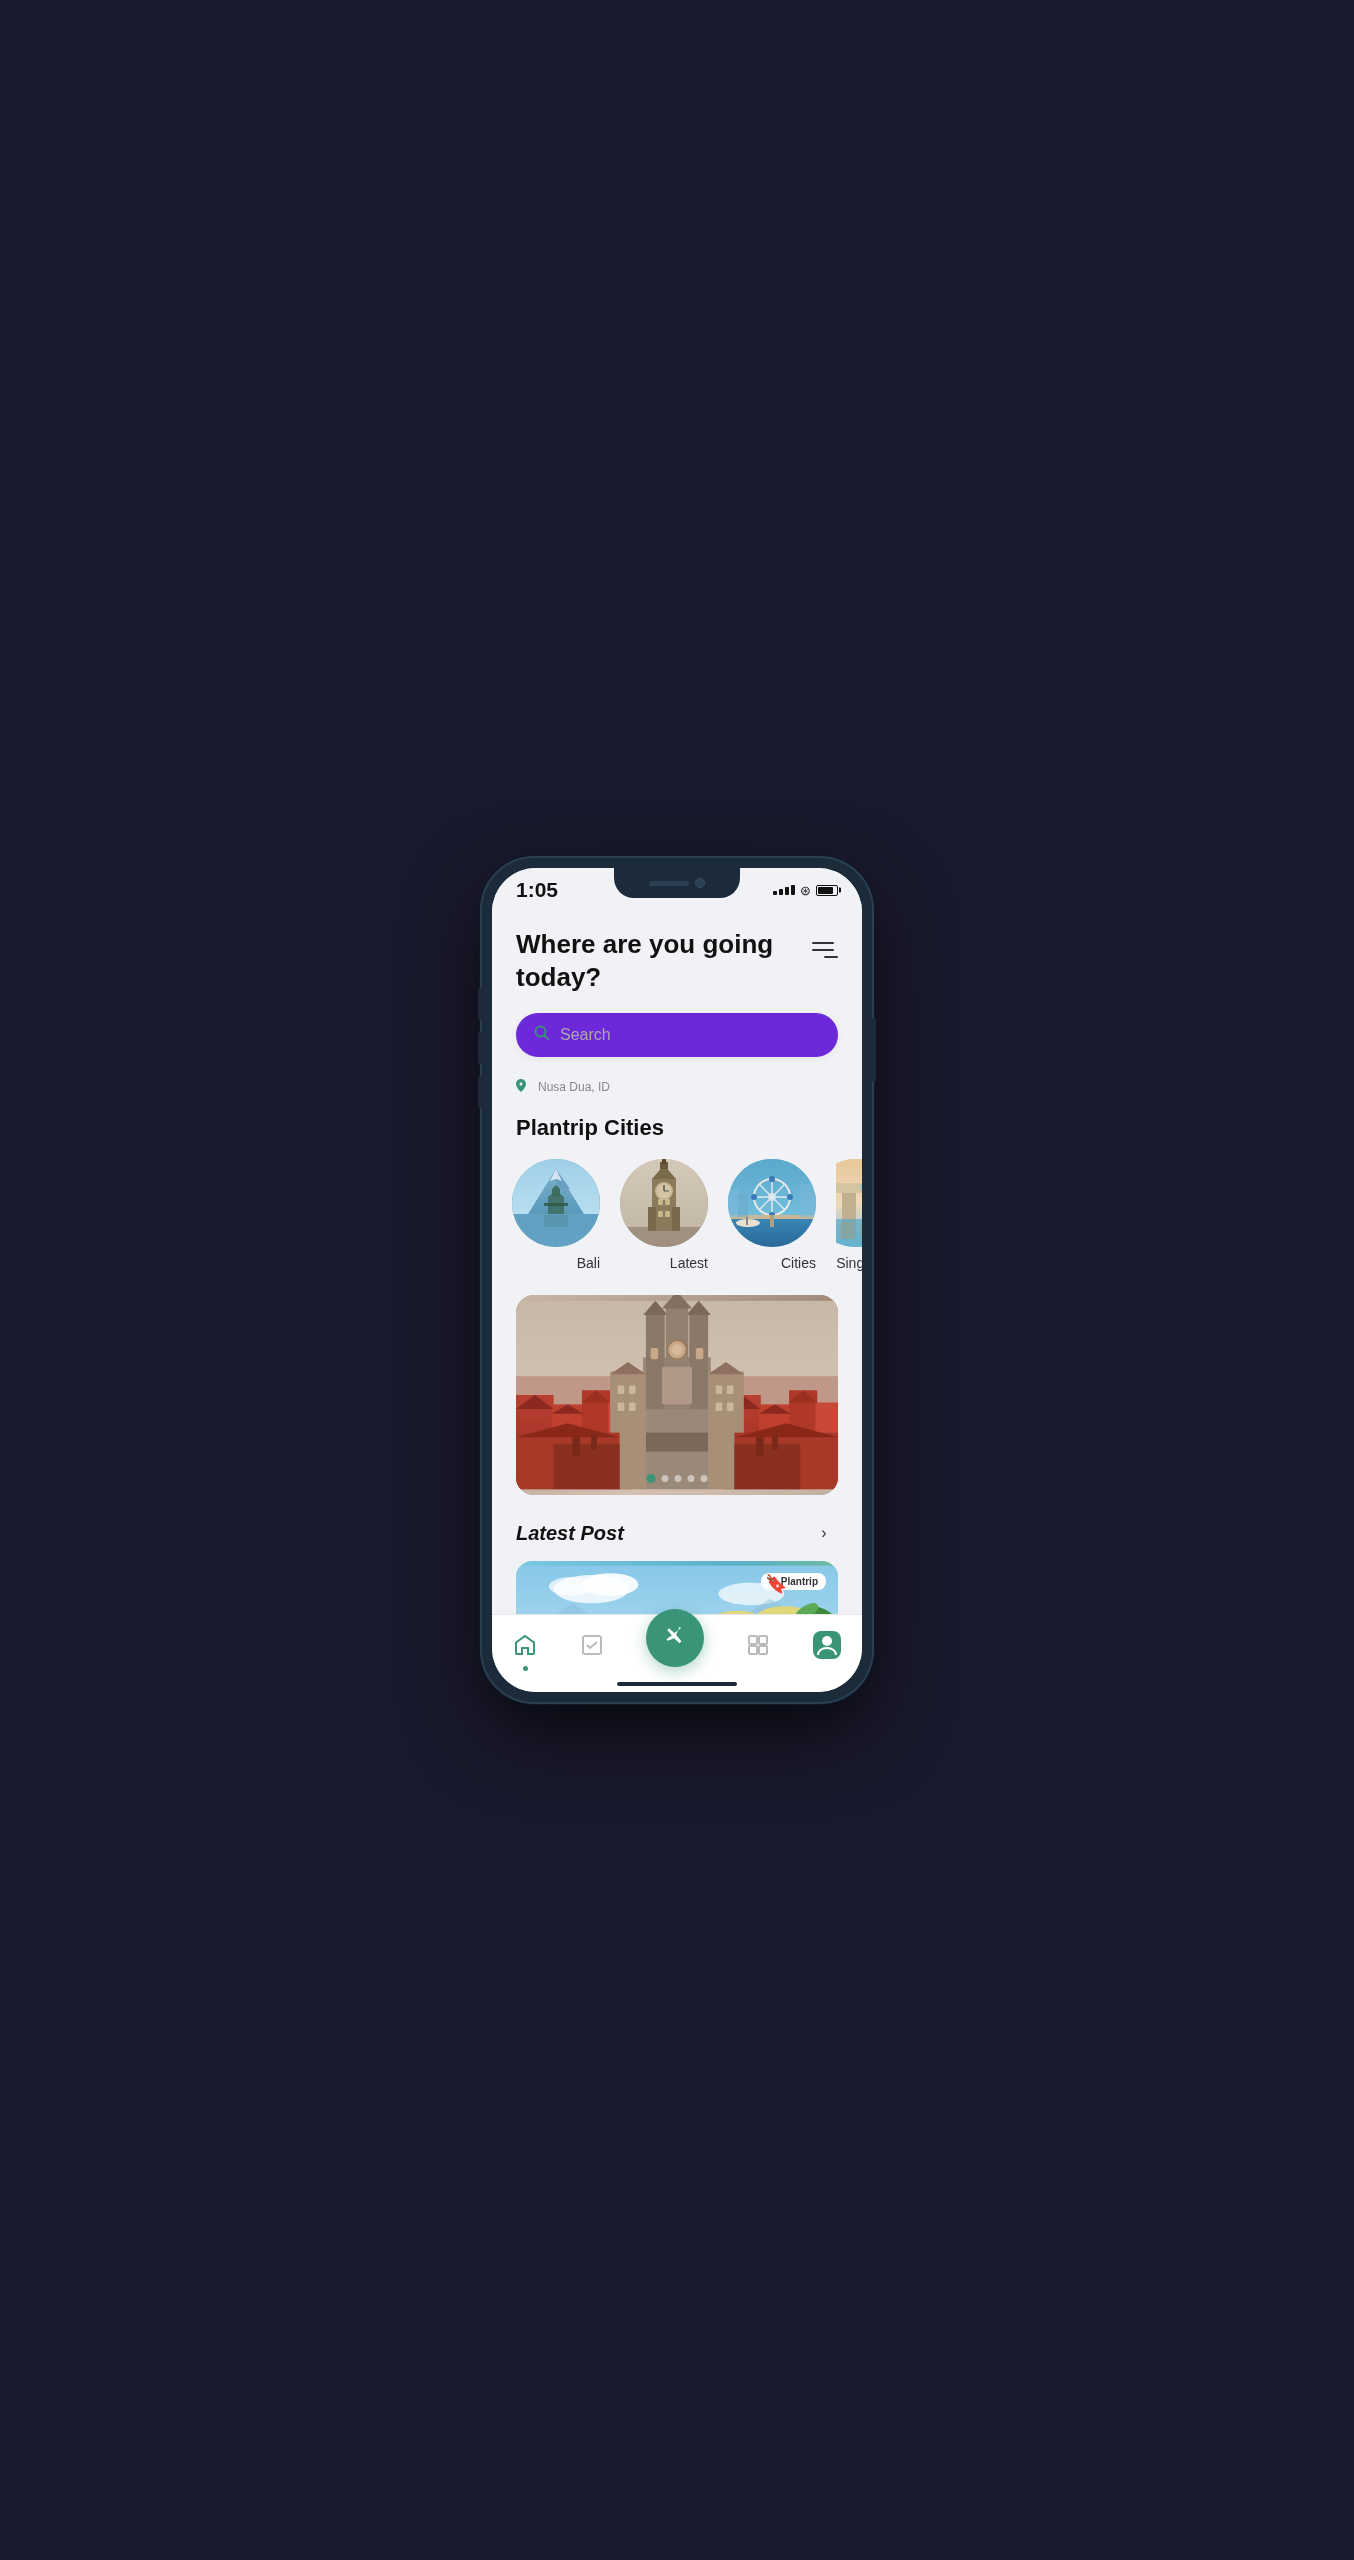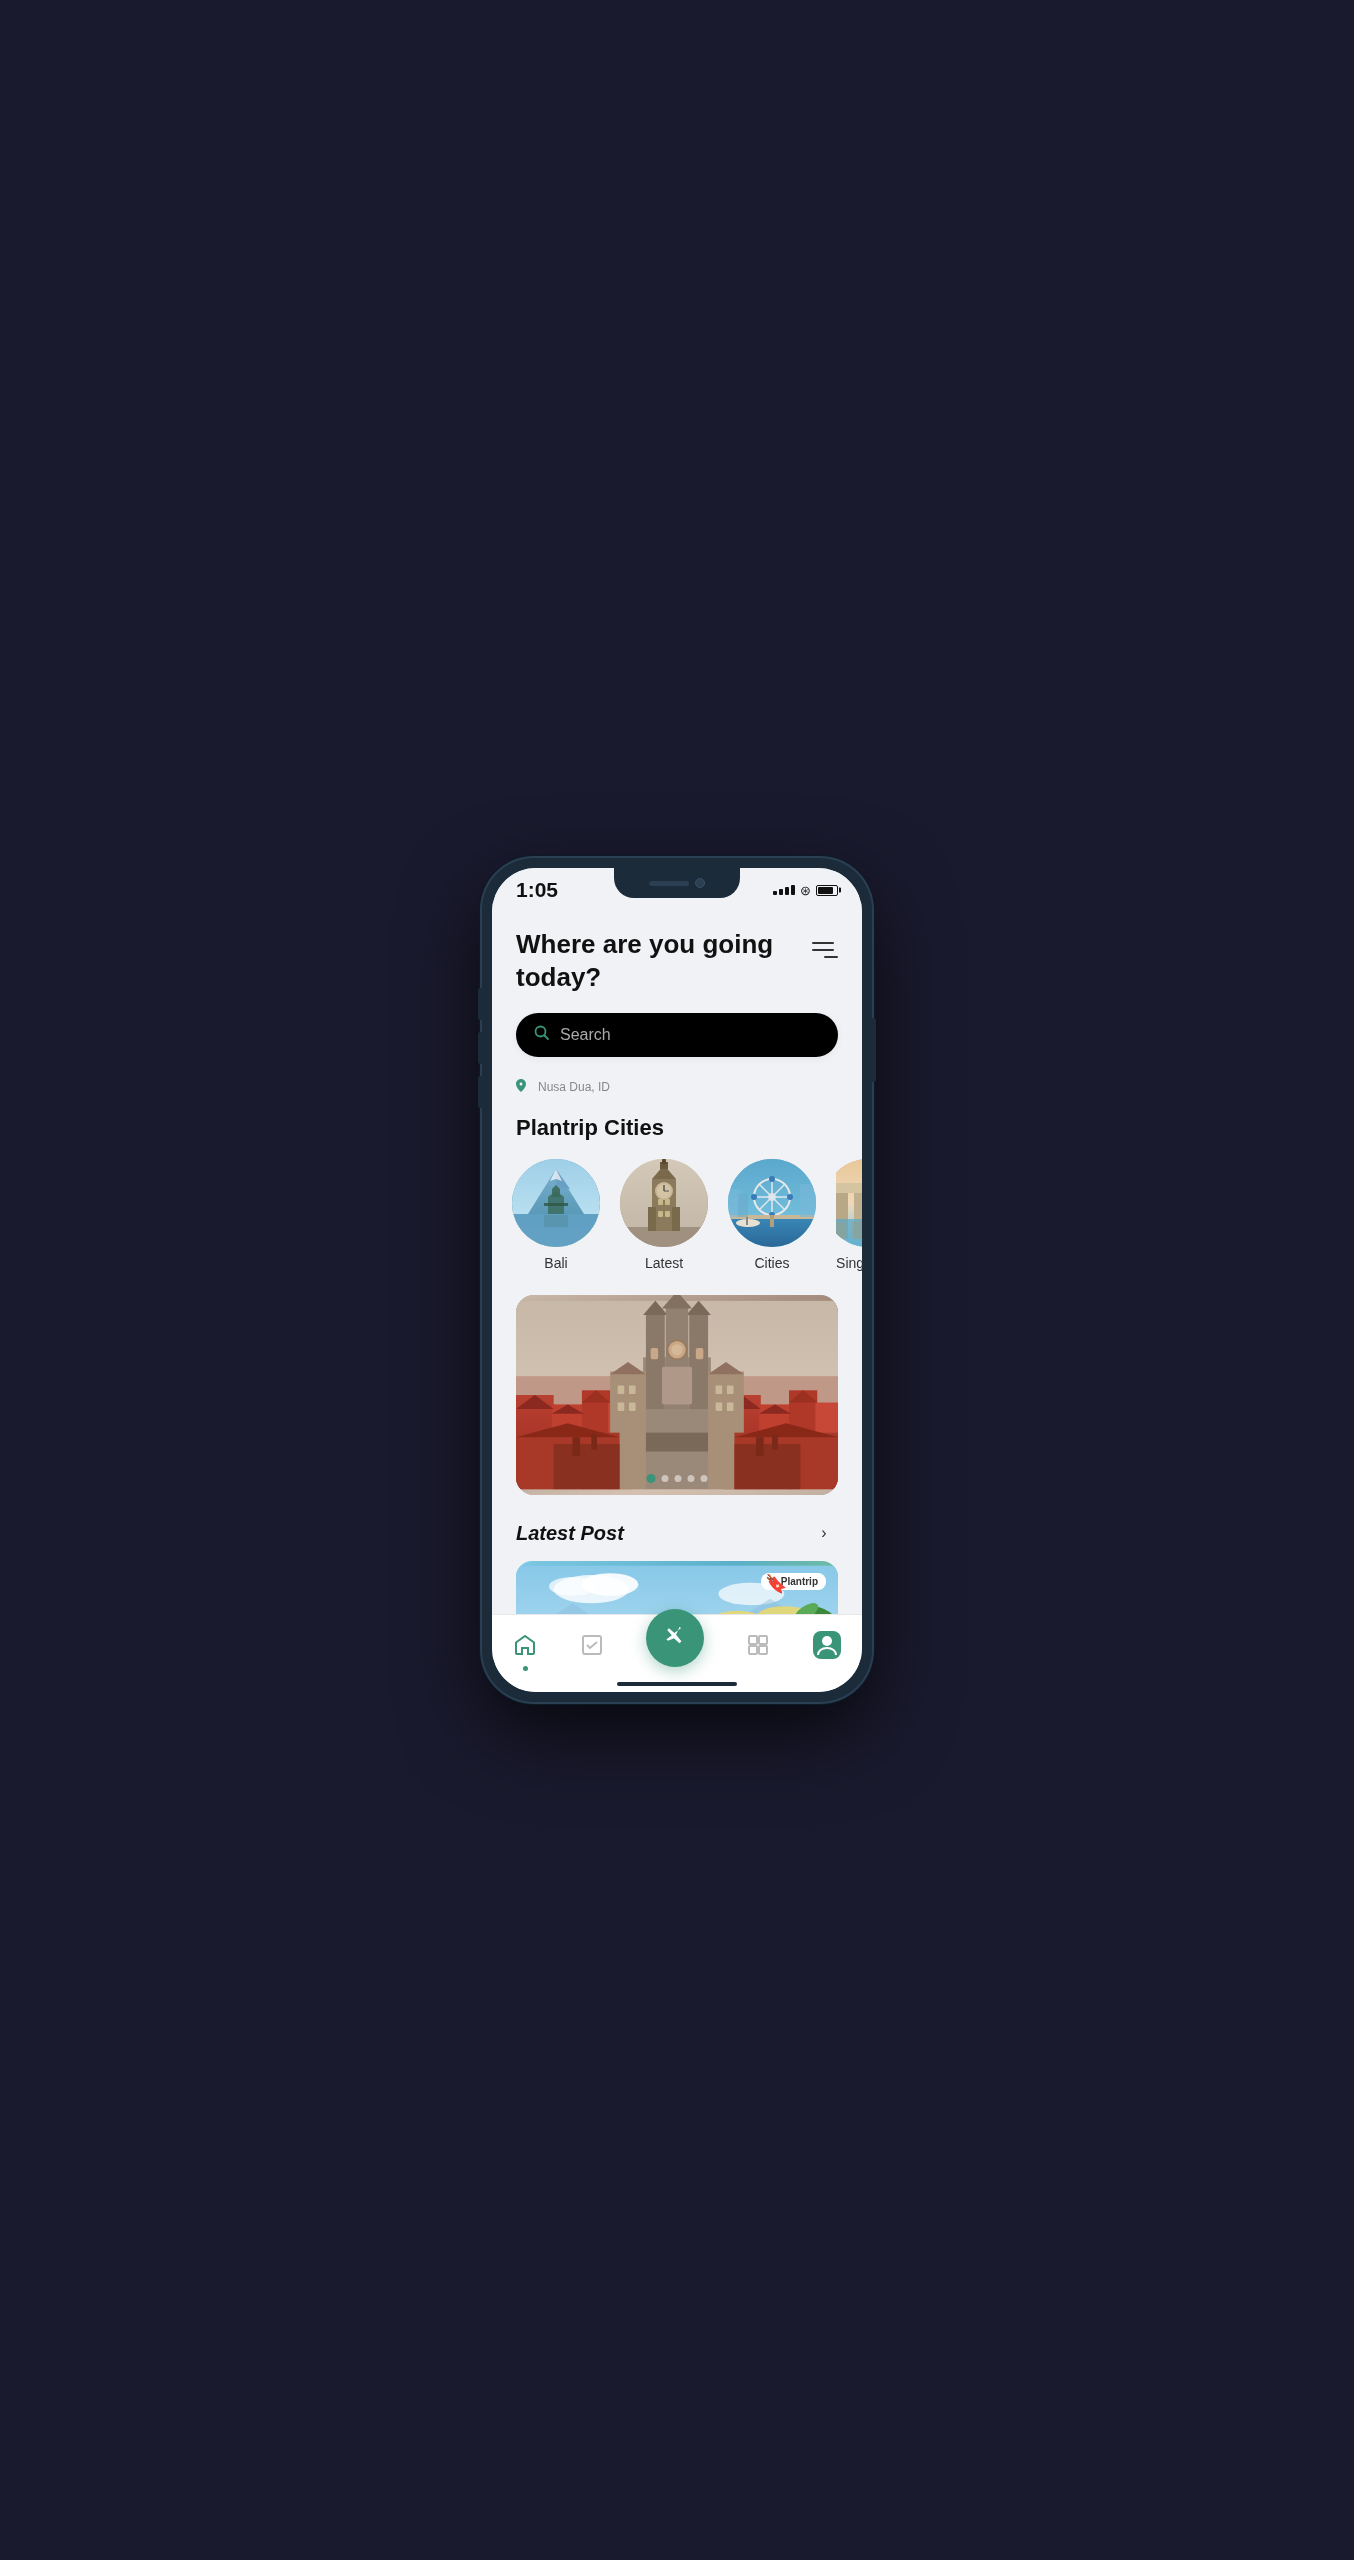--- a/index.html
+++ b/index.html
@@ -209,21 +209,21 @@
       border-radius: 1px;
     }
 
     .menu-line:last-child {
       width: 14px;
       align-self: flex-end;
     }
 
     
     .search-bar {
-      background: #000000;
+      background: #6d28d9;
       border-radius: 30px;
       display: flex;
       align-items: center;
       padding: 12px 18px;
       gap: 10px;
       margin-bottom: 22px;
       box-shadow: 0 2px 8px rgba(0,0,0,0.05);
     }
 
     .search-icon-wrap {
@@ -266,21 +266,21 @@
       display: flex;
       gap: 20px;
       overflow-x: visible;
       margin-bottom: 24px;
       margin-left: -4px;
     }
 
     .city-item {
       display: flex;
       flex-direction: column;
-      align-items: center;
+      align-items: flex-end;
       gap: 8px;
       flex-shrink: 0;
     }
 
     .city-circle {
       width: 88px;
       height: 88px;
       border-radius: 50%;
       overflow: hidden;
       background: #ccc;

